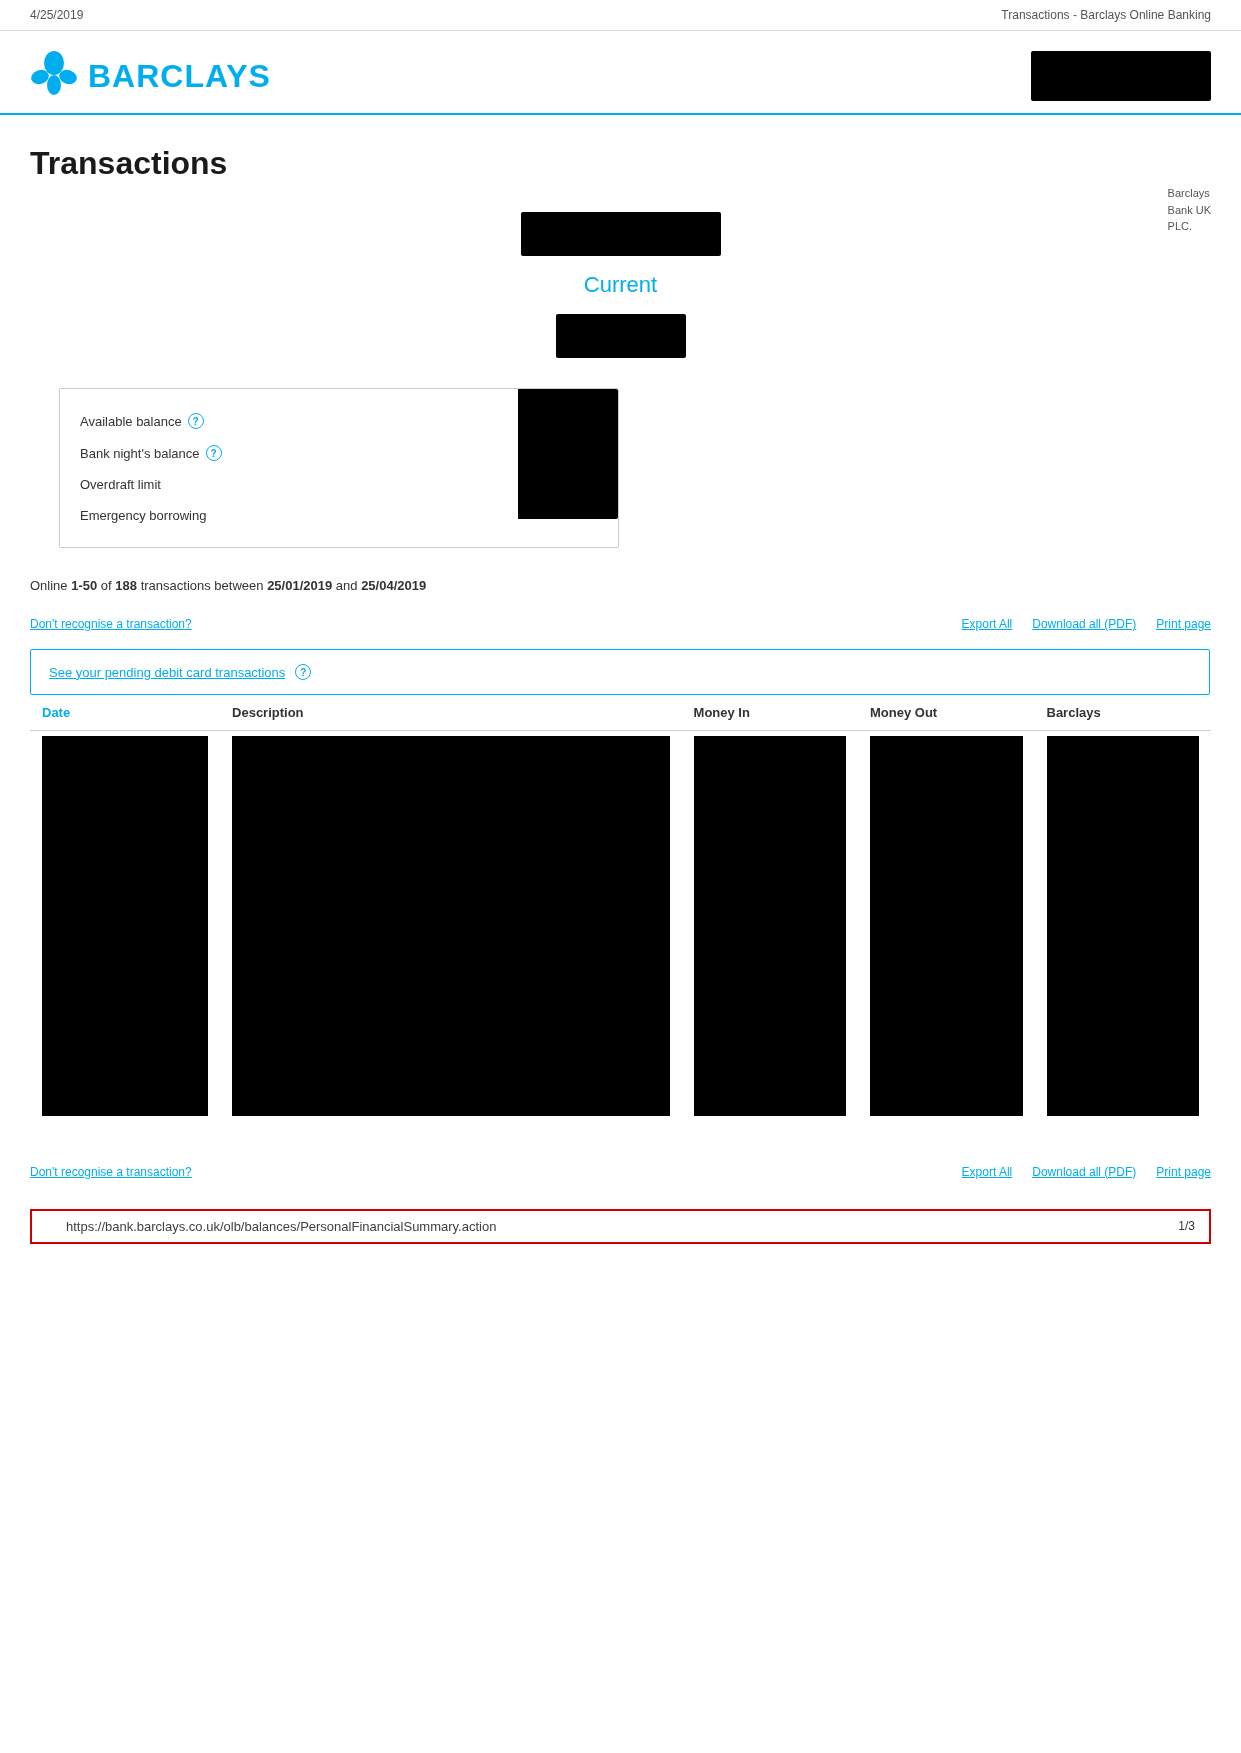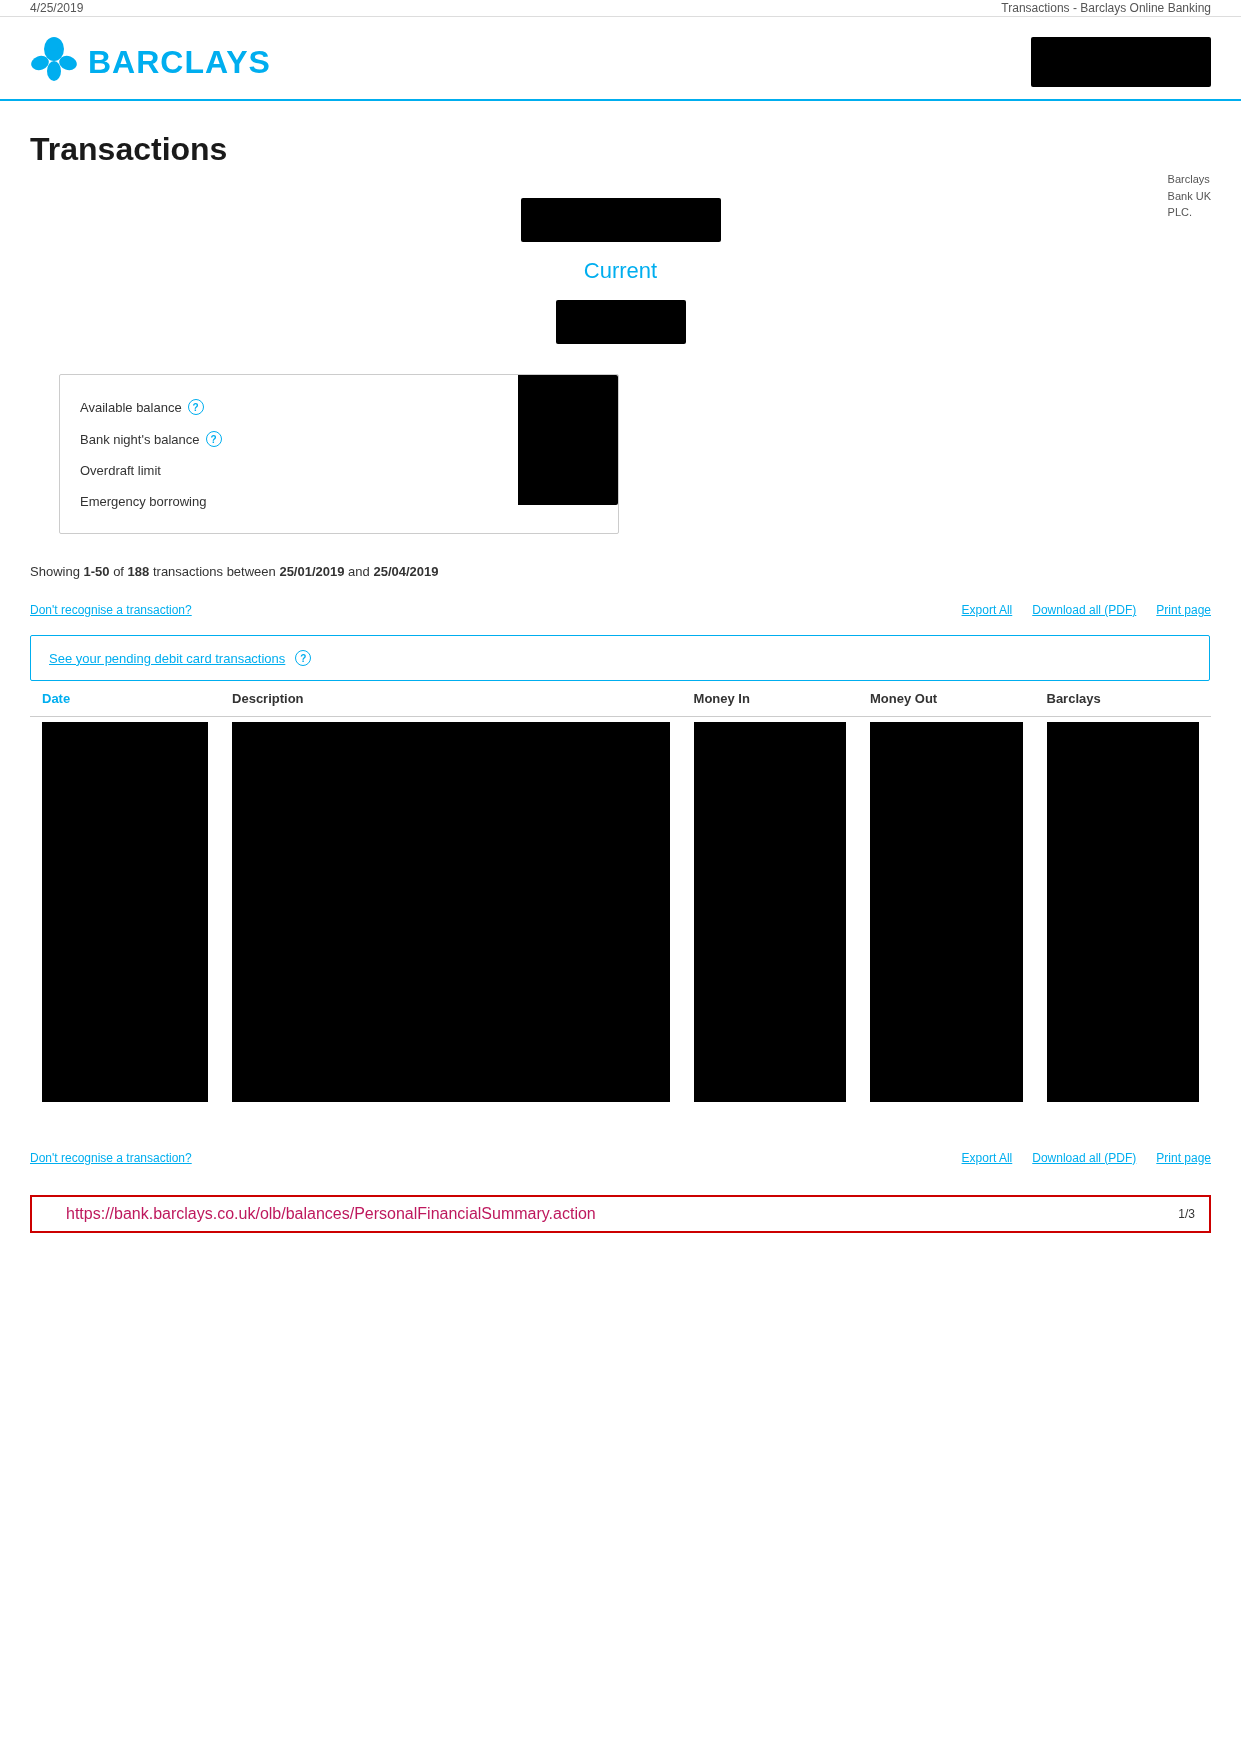--- a/index.html
+++ b/index.html
@@ -9,21 +9,21 @@
       color: #333;
       background: #fff;
       width: 1241px;
     }
 
     
     .top-bar {
       display: flex;
       justify-content: space-between;
       align-items: center;
-      padding: 1px 30px;
+      padding: 8px 30px;
       border-bottom: 1px solid #ddd;
     }
     .top-bar-date {
       font-size: 12px;
       color: #555;
     }
     .top-bar-title {
       font-size: 12px;
       color: #555;
     }
@@ -266,22 +266,22 @@
       border: 2px solid #cc0000;
       padding: 8px 14px;
       font-size: 12px;
       color: #333;
       display: flex;
       justify-content: space-between;
       align-items: center;
       margin: 0 30px 0 30px;
     }
     .status-bar-url {
-      color: #be185d;
-      font-size: 16px;
+      color: #404040;
+      font-size: 13px;
       padding-left: 20px;
     }
     .status-bar-page {
       font-size: 12px;
       color: #333;
     }
   </style>
 </head>
 <body>
 
@@ -343,21 +343,21 @@
     <div class="balance-row">
       <span class="balance-label">
         <span>Emergency borrowing</span>
       </span>
     </div>
 
     <div class="balance-values-col"></div>
   </div>
 
   <div class="showing-info">
-    <span>Showing </span>
+    <span>Online </span>
     <strong>1-50</strong>
     <span> of </span>
     <strong>188</strong>
     <span> transactions between </span>
     <strong>25/01/2019</strong>
     <span> and </span>
     <strong>25/04/2019</strong>
   </div>
 
   <div class="action-links-row">

